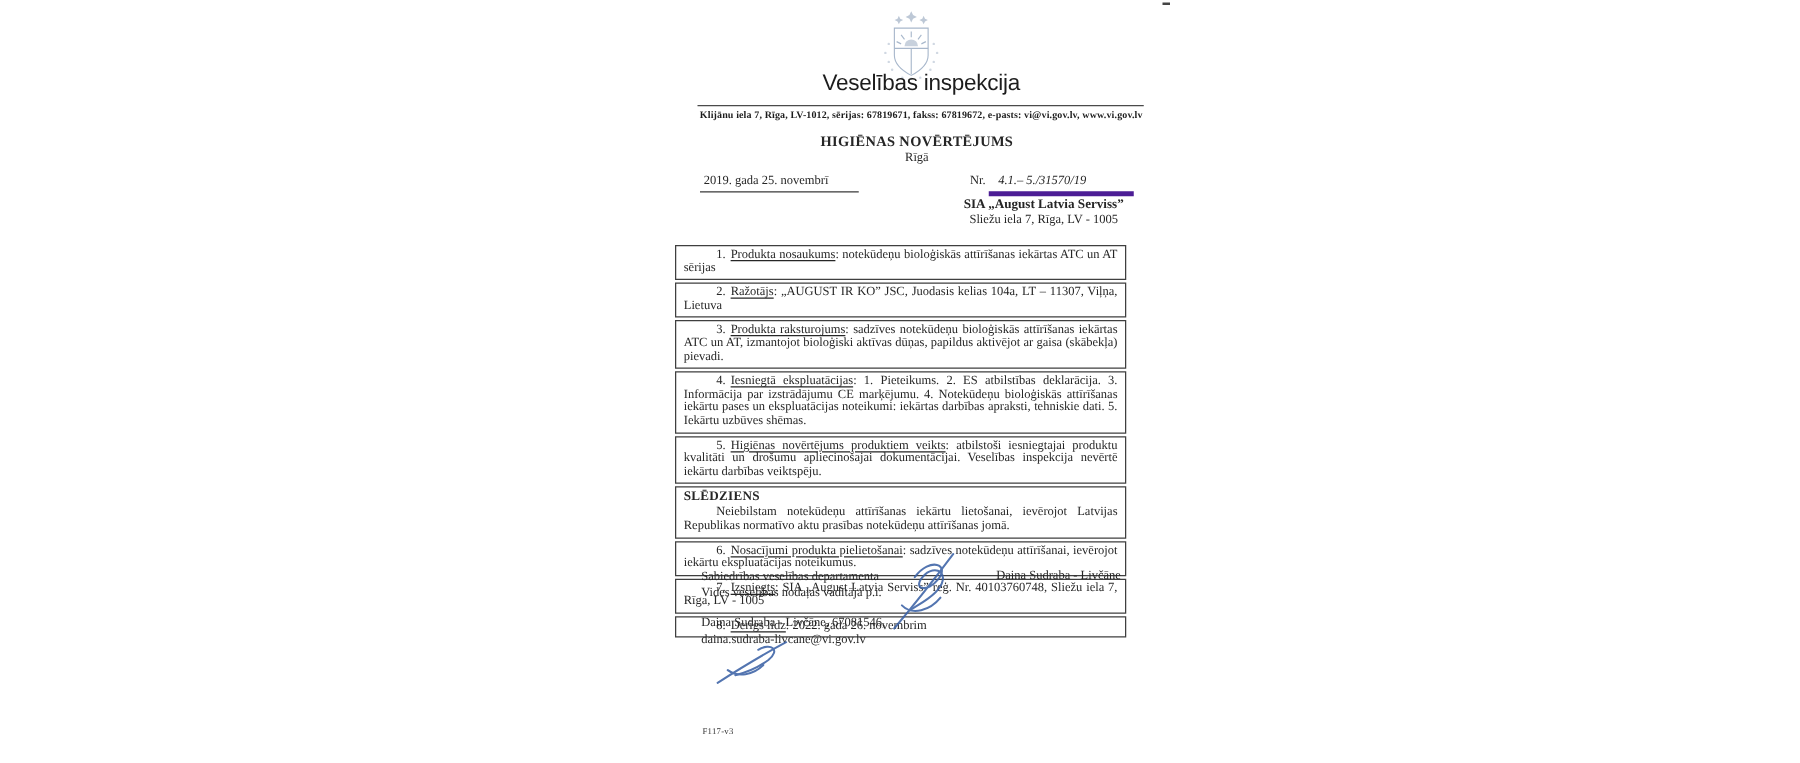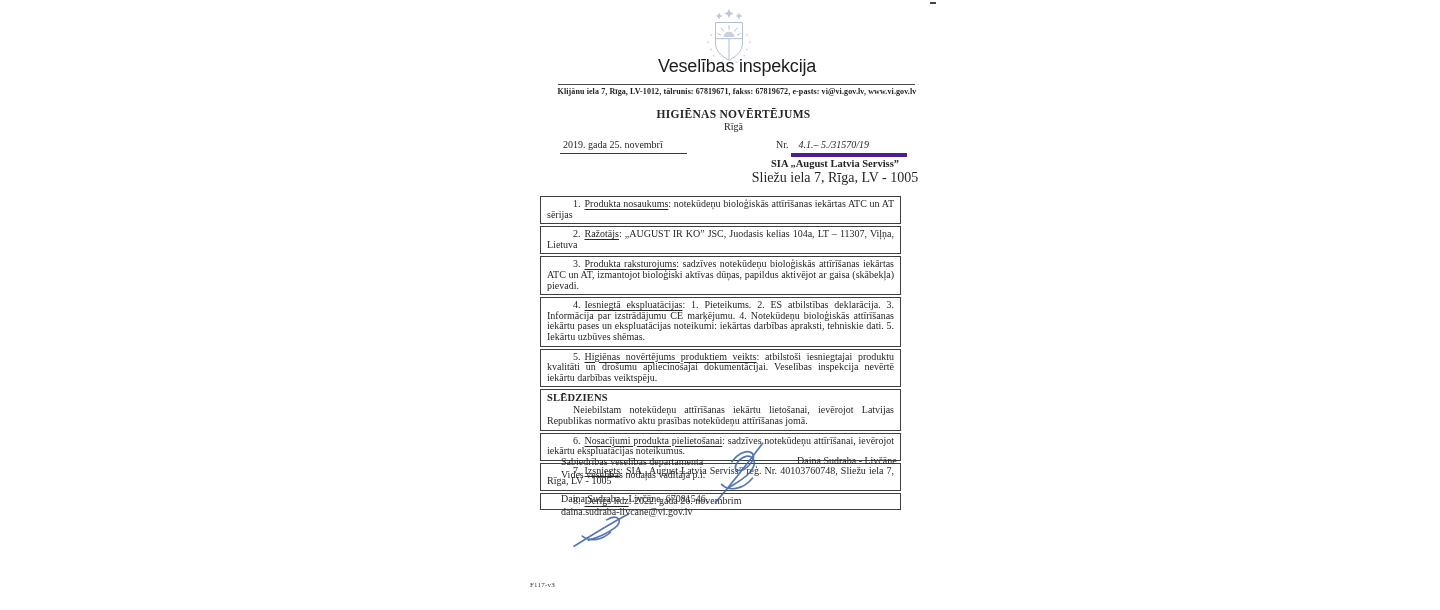--- a/index.html
+++ b/index.html
@@ -17,38 +17,38 @@
 
   .doc-title{left:540px;top:108px;width:387px;text-align:center;font-weight:700;font-size:11.5px;letter-spacing:0.3px;}
   .doc-place{left:540px;top:121px;width:387px;text-align:center;font-size:10px;}
 
   .date-line{left:560px;top:139px;width:124px;font-size:10px;padding:0 0 3px 3px;border-bottom:1px solid #3a3a3a;}
   .nr-line{left:776px;top:139px;font-size:10px;}
   .nr-value{display:inline-block;width:108px;border-bottom:4px solid #4c1d95;padding:0 0 3px 8px;margin-left:2px;font-style:italic;}
 
   .recipient{left:735px;top:158px;width:200px;text-align:center;}
   .recipient-name{font-weight:700;font-size:10.5px;}
-  .recipient-address{font-size:14px;margin-top:1px;}
+  .recipient-address{font-size:10px;margin-top:1px;}
 
   
   .tbl{left:540px;top:196px;width:361px;}
   .trow{border:1px solid #3f3f3f;margin-bottom:2px;padding:2px 6px 3px 6px;background:transparent;box-sizing:border-box;}
   .cell{margin:0;font-size:10px;line-height:10.6px;text-align:justify;text-indent:26px;}
   .rnum{margin-right:4px;}
   .rlabel{text-decoration:underline;text-underline-offset:1.5px;}
   .sl-head{margin:0;font-size:10.5px;font-weight:700;line-height:12px;letter-spacing:0.2px;}
   .sl-text{margin:1px 0 0 0;font-size:10px;line-height:10.6px;text-align:justify;text-indent:26px;}
 
   
   .sig-title{left:561px;top:455px;font-size:10px;line-height:13px;}
   .sig-right-name{left:797px;top:455px;font-size:10px;}
   .sig-contact{left:561px;top:492px;font-size:10px;line-height:13px;}
   .signature1{left:703px;top:437px;width:72px;height:72px;}
   .signature2{left:568px;top:509px;width:66px;height:42px;}
-  .footer-code{left:530px;top:581px;font-size:7px;letter-spacing:0.2px;color:#333;text-align:right;}
+  .footer-code{left:562px;top:581px;font-size:7px;letter-spacing:0.2px;color:#333;text-align:right;}
   .artifact{left:930px;top:2px;width:6px;height:2px;background:#444;}
 </style>
 </head>
 <body>
 
 <div class="canvas">
 
   <div class="abs logo">
     <svg width="54" height="56" viewBox="0 0 60 62">
       <g fill="none" stroke="#9fb0c6" stroke-width="1" opacity="0.9">
@@ -71,21 +71,21 @@
             <circle cx="22" cy="60" r="1.1"></circle>
           <circle cx="30" cy="61" r="1.1"></circle>
             <circle cx="38" cy="60" r="1.1"></circle>
         </g>
       </g>
     </svg>
   </div>
 
   <div class="abs org-name">Veselības inspekcija</div>
   <div class="abs header-rule"></div>
-  <div class="abs org-address">Klijānu iela 7, Rīga, LV-1012, tālrunis: 67819671, fakss: 67819672, e-pasts: vi@vi.gov.lv, www.vi.gov.lv</div>
+  <div class="abs org-address">Klijānu iela 7, Rīga, LV-1012, sērijas: 67819671, fakss: 67819672, e-pasts: vi@vi.gov.lv, www.vi.gov.lv</div>
 
   <div class="abs doc-place">Rīgā</div>
   <div class="abs doc-title">HIGIĒNAS NOVĒRTĒJUMS</div>
 
   <div class="abs date-line">2019. gada 25. novembrī</div>
   <div class="abs nr-line">
     <span>Nr.</span><span class="nr-value">4.1.– 5./31570/19</span>
   </div>
 
   <div class="abs recipient">

